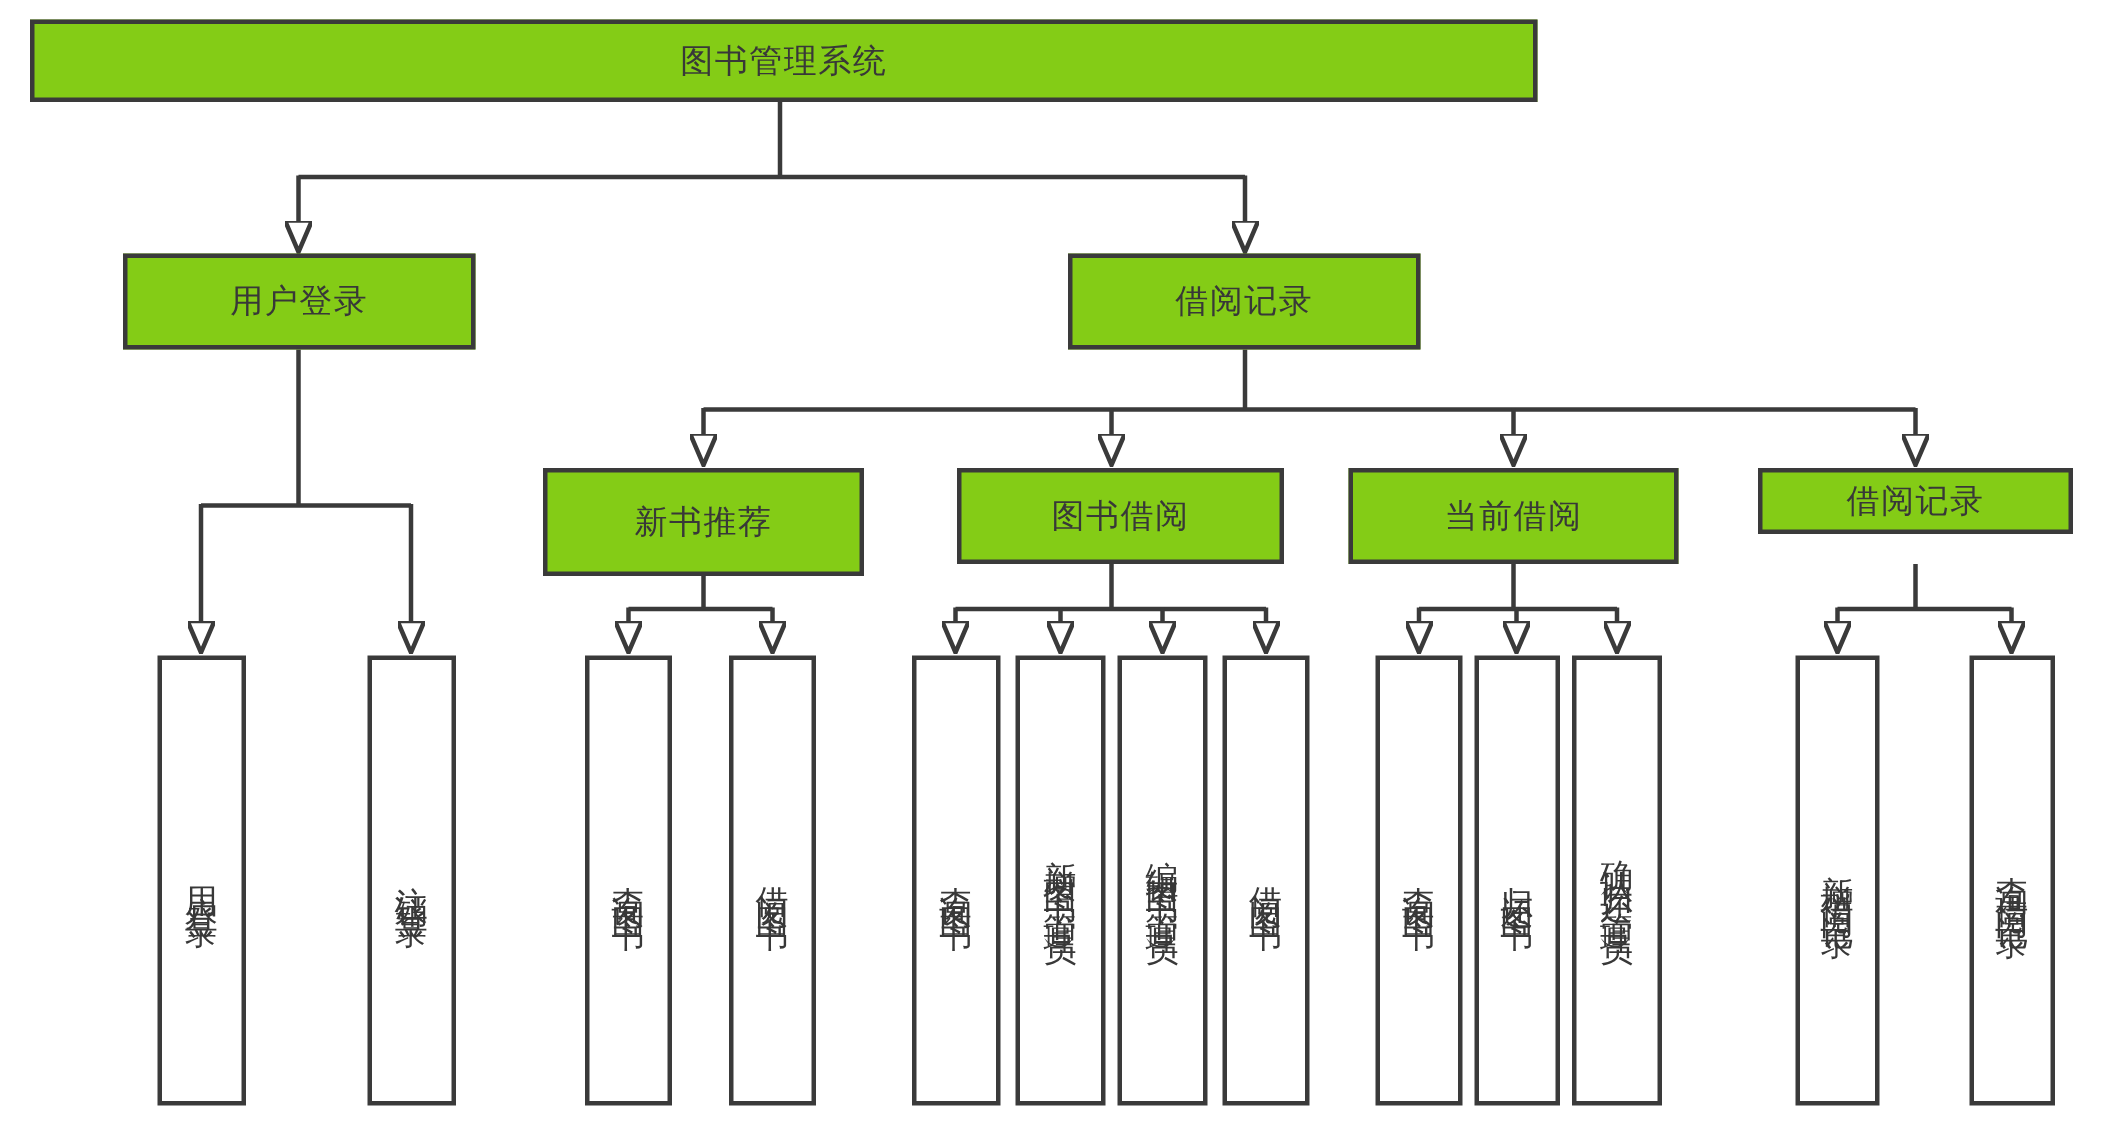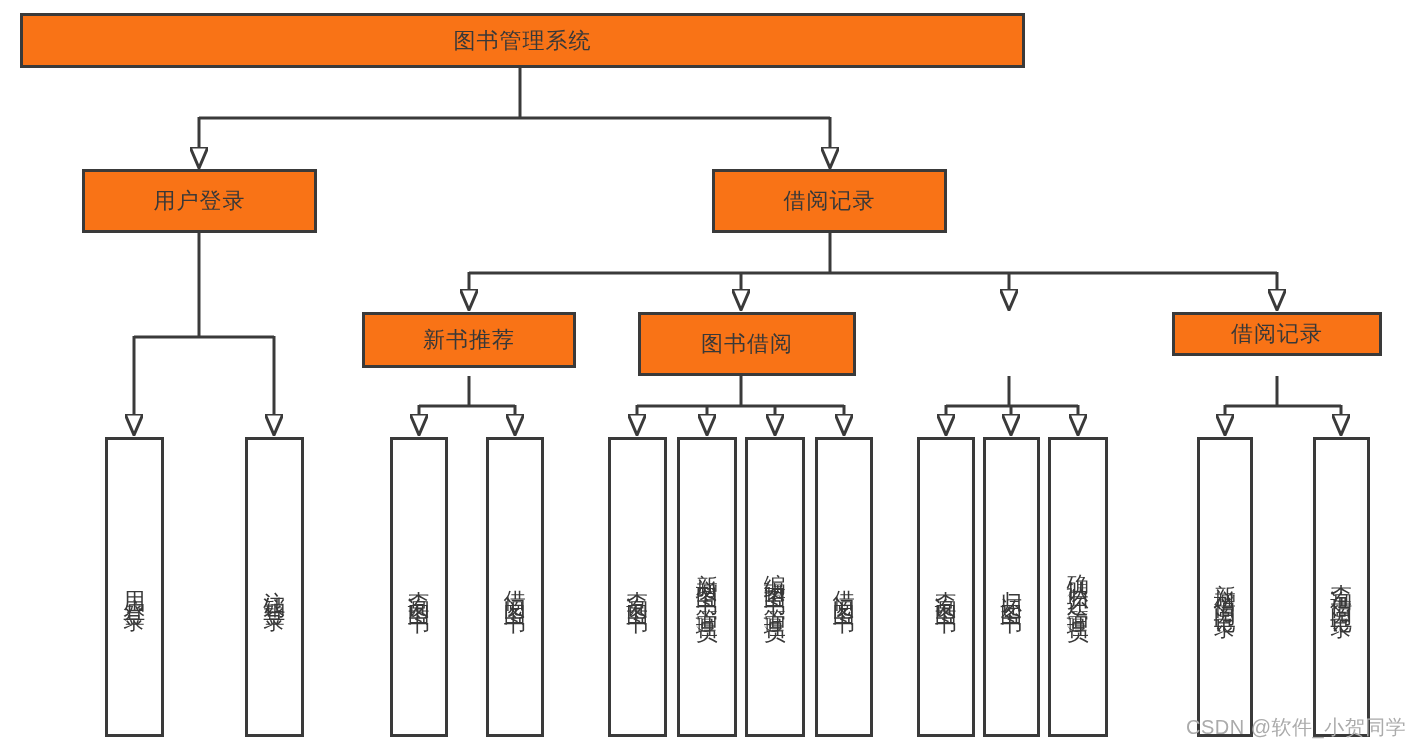--- a/index.html
+++ b/index.html
@@ -11,21 +11,21 @@
   *{box-sizing:border-box;margin:0;padding:0}
   html,body{background:var(--bg)}
   body{font-family:"Liberation Sans", sans-serif;}
   .stage{
     position:relative;width:1405px;height:747px;background:var(--bg);overflow:hidden;
   }
   .wires{position:absolute;left:0;top:0;width:1405px;height:747px;pointer-events:none}
   .wires path{stroke:var(--line);stroke-width:3;fill:none}
   .arrowhead{fill:var(--line)}
   .hbox{
-    position:absolute;background:#f97316;border:3px solid var(--line);
+    position:absolute;background:#84cc16;border:3px solid var(--line);
     display:flex;align-items:center;justify-content:center;
     color:var(--ink);font-size:22px;letter-spacing:1px;white-space:nowrap;
   }
   .leaf{
     position:absolute;top:437px;height:300px;background:#fff;border:3px solid var(--line);
     display:flex;align-items:center;justify-content:center;
   }
   .vtxt{
     writing-mode:vertical-rl;text-orientation:mixed;
     color:var(--ink);font-size:22px;line-height:1.15;letter-spacing:7px;white-space:nowrap;
@@ -106,25 +106,28 @@
     <span>图书管理系统</span>
   </div>
 
   <div class="hbox" style="left:82px;top:169px;width:235px;height:64px">
     <span>用户登录</span>
   </div>
   <div class="hbox" style="left:712px;top:169px;width:235px;height:64px">
     <span>借阅记录</span>
   </div>
 
-  <div class="hbox" style="left:362px;top:312px;width:214px;height:56px">
+  <div class="hbox" style="left:362px;top:312px;width:214px;height:72px">
     <span>新书推荐</span>
   </div>
   <div class="hbox" style="left:638px;top:312px;width:218px;height:64px">
     <span>图书借阅</span>
+  </div>
+  <div class="hbox" style="left:899px;top:312px;width:220px;height:64px">
+    <span>当前借阅</span>
   </div>
   <div class="hbox" style="left:1172px;top:312px;width:210px;height:44px">
     <span>借阅记录</span>
   </div>
 
   <div class="leaf" style="left:105px;width:59px">
     <span class="vtxt">用户登录</span>
   </div>
   <div class="leaf" style="left:245px;width:59px">
     <span class="vtxt">注销登录</span>
@@ -160,15 +163,14 @@
     <span class="vtxt">确认归还（管理员）</span>
   </div>
 
   <div class="leaf" style="left:1197px;width:56px">
     <span class="vtxt">新增借阅记录</span>
   </div>
   <div class="leaf" style="left:1313px;width:57px">
     <span class="vtxt">查询借阅记录</span>
   </div>
 
-  <div class="watermark">CSDN @软件_小贺同学</div>
 
 </div>
 
 </body></html>

